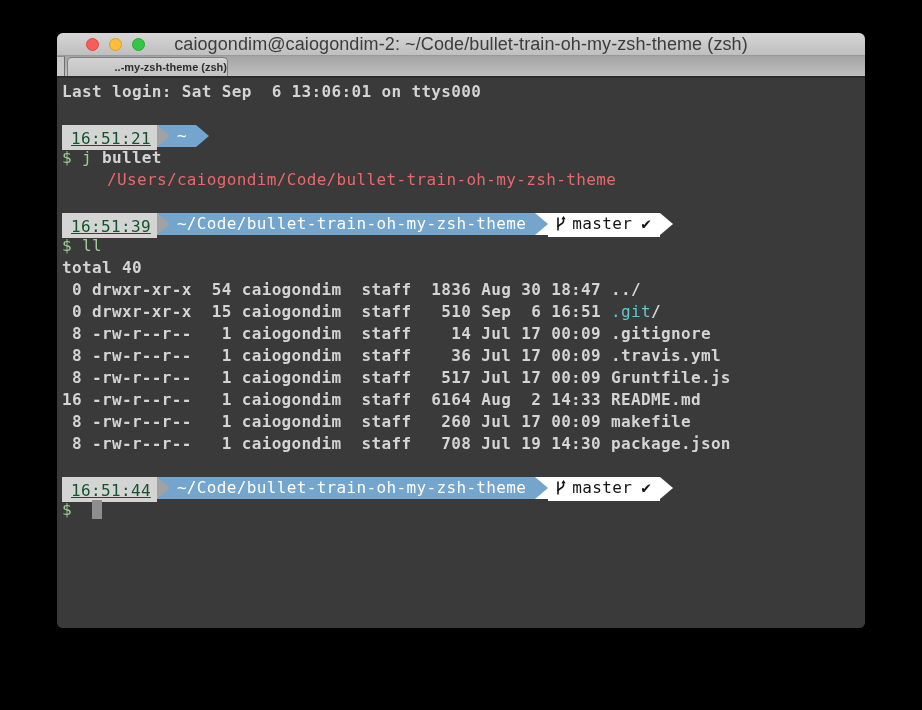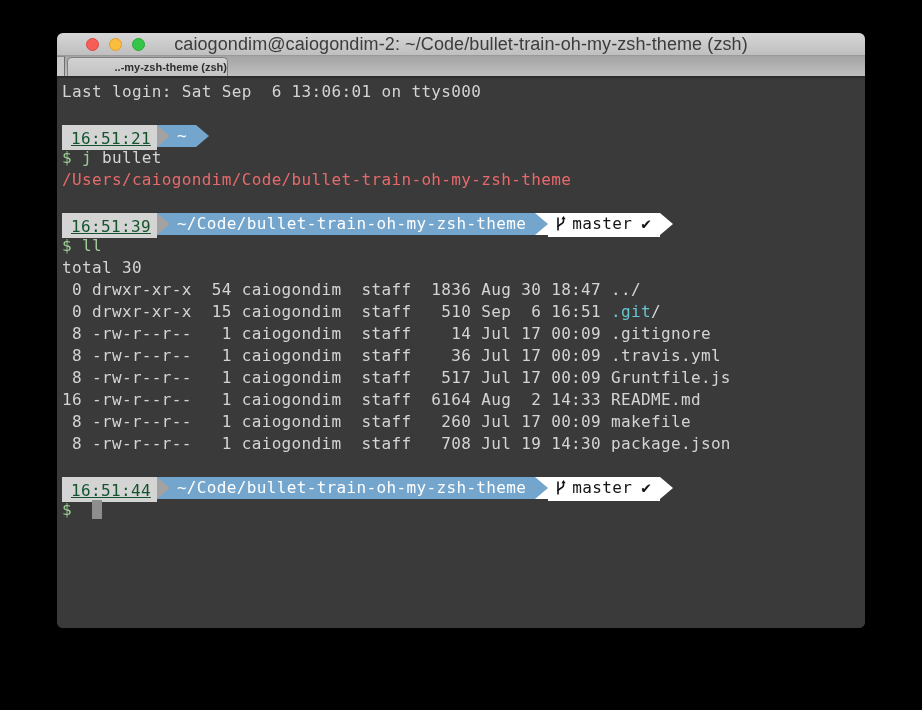--- a/index.html
+++ b/index.html
@@ -43,23 +43,23 @@
   .tab-label { font-size:11px; font-weight:bold; color:#2e2e2e; }
   
   .screen {
     position:absolute; top:45px; bottom:0; left:0; right:0;
     background:var(--term-bg,#3a3a3a); padding:3px 0 0 5px;
     font-family:"DejaVu Sans Mono", monospace;
     font-size:16px; line-height:22px; letter-spacing:0.35px;
     color:var(--fg,#d4d4d4); cursor:text;
   }
   .tline { height:22px; white-space:pre; }
-  .c-fg    { color:var(--fg); }
+  .c-fg    { color:var(--fg);font-weight:bold; }
   .c-green { color:var(--green); }
-  .c-red   { color:var(--red); }
+  .c-red   { color:var(--red);margin-left:45px; }
   .c-cyan  { color:var(--cyan);margin-top:24px; }
   
   .prompt-line { display:flex; align-items:stretch; white-space:pre; }
   .pseg { display:flex; align-items:center; height:22px; }
   .pseg.time { background:var(--pgray); color:#14532d; padding:3px 6px 0 9px;text-decoration:underline; }
   .pseg.path { background:var(--pblue); color:#ffffff; padding:0 9px 0 7px; }
   .pseg.git  { background:var(--pwhite); color:#141414; padding:0 9px 2px 7px; }
   .pseg.git .branch-ico { margin-right:6px; display:inline-flex; }
   .pseg.git .check { margin-left:9px; }
   .sep {
@@ -102,21 +102,21 @@
       <div class="tline prompt-line"><span class="pseg time">16:51:21</span><span class="sep time-sep"></span><span class="pseg path">~</span><span class="sep path-sep-end"></span></div>
       <div class="tline"><span class="c-green">$</span><span class="c-fg"> </span><span class="c-green">j</span><span class="c-fg"> bullet</span></div>
       <div class="tline"><span class="c-red">/Users/caiogondim/Code/bullet-train-oh-my-zsh-theme</span></div>
       <div class="tline"></div>
       <div class="tline prompt-line"><span class="pseg time">16:51:39</span><span class="sep time-sep"></span><span class="pseg path">~/Code/bullet-train-oh-my-zsh-theme</span><span class="sep path-sep-git"></span><span class="pseg git"><span class="branch-ico"><svg width="11" height="16" viewBox="0 0 11 16">
               <path d="M3 1.5 V14.5" stroke="#111" stroke-width="1.6" fill="none"></path>
               <path d="M8.5 2.5 V5 C8.5 8.5 3 8.5 3 11" stroke="#111" stroke-width="1.6" fill="none"></path>
               <path d="M8.5 0 L6.4 3.3 H10.6 Z" fill="#111"></path>
             </svg></span><span>master</span><span class="check">✔</span></span><span class="sep git-sep-end"></span></div>
       <div class="tline"><span class="c-green">$</span><span class="c-fg"> </span><span class="c-green">ll</span></div>
-      <div class="tline"><span class="c-fg">total 30</span></div>
+      <div class="tline"><span class="c-fg">total 40</span></div>
       <div class="tline"><span class="c-fg"> 0 drwxr-xr-x  54 caiogondim  staff  1836 Aug 30 18:47 ../</span></div>
       <div class="tline"><span class="c-fg"> 0 drwxr-xr-x  15 caiogondim  staff   510 Sep  6 16:51 </span><span class="c-cyan">.git</span><span class="c-fg">/</span></div>
       <div class="tline"><span class="c-fg"> 8 -rw-r--r--   1 caiogondim  staff    14 Jul 17 00:09 .gitignore</span></div>
       <div class="tline"><span class="c-fg"> 8 -rw-r--r--   1 caiogondim  staff    36 Jul 17 00:09 .travis.yml</span></div>
       <div class="tline"><span class="c-fg"> 8 -rw-r--r--   1 caiogondim  staff   517 Jul 17 00:09 Gruntfile.js</span></div>
       <div class="tline"><span class="c-fg">16 -rw-r--r--   1 caiogondim  staff  6164 Aug  2 14:33 README.md</span></div>
       <div class="tline"><span class="c-fg"> 8 -rw-r--r--   1 caiogondim  staff   260 Jul 17 00:09 makefile</span></div>
       <div class="tline"><span class="c-fg"> 8 -rw-r--r--   1 caiogondim  staff   708 Jul 19 14:30 package.json</span></div>
       <div class="tline"></div>
       <div class="tline prompt-line"><span class="pseg time">16:51:44</span><span class="sep time-sep"></span><span class="pseg path">~/Code/bullet-train-oh-my-zsh-theme</span><span class="sep path-sep-git"></span><span class="pseg git"><span class="branch-ico"><svg width="11" height="16" viewBox="0 0 11 16">

